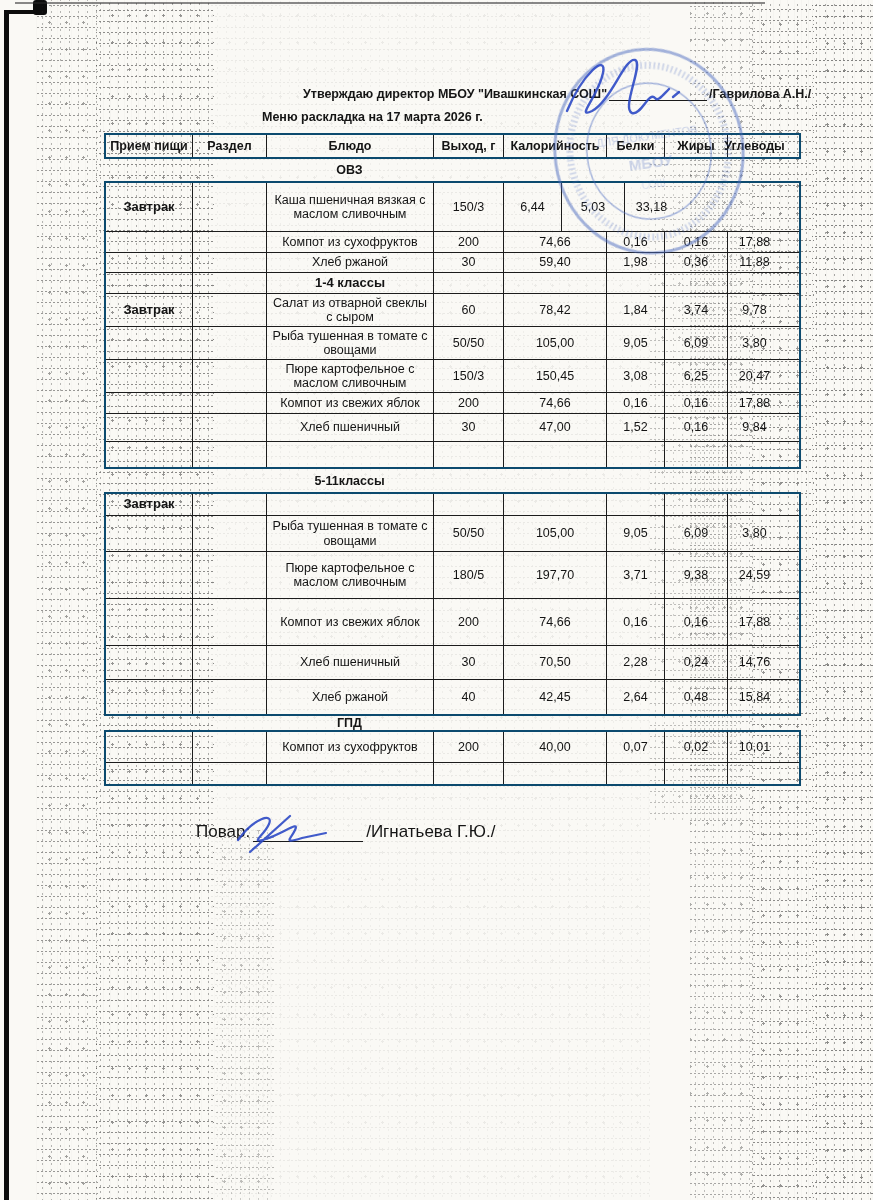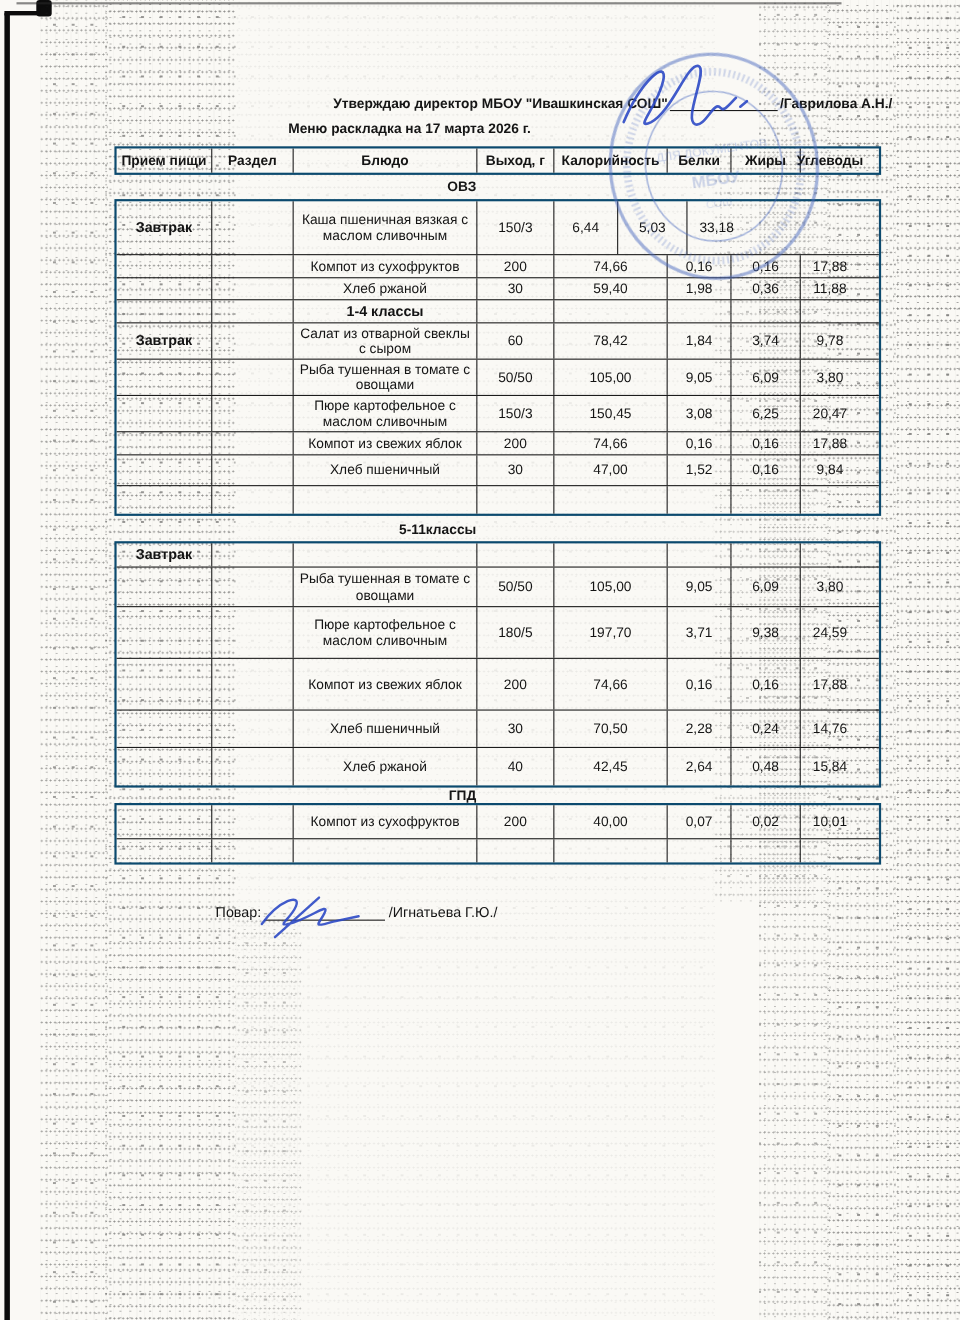--- a/index.html
+++ b/index.html
@@ -47,27 +47,27 @@
   }
   .cell:first-child{border-left:none;}
   .c0{width:86px}.c1{width:74px}.c2{width:167px}.c3{width:70px}
   .c4{width:103px}.c5{width:58px}.c6{width:63px}.c7{width:54px}
   .hrow{display:flex;height:22px;}
   .hcell{font-weight:700;}
   .b{font-weight:700;font-size:13px;}
   .band{position:relative;width:697px;}
   .bandlabel{
     position:absolute;left:162px;width:167px;top:50%;transform:translateY(-50%);
-    font-weight:700;font-size:12.5px;text-align:right;
+    font-weight:700;font-size:12.5px;text-align:center;
   }
 
   
   .cookline{
     position:absolute;left:196px;top:822px;z-index:4;
-    font-size:13px;display:flex;align-items:flex-end;white-space:nowrap;
+    font-size:17px;display:flex;align-items:flex-end;white-space:nowrap;
   }
   .cookline .uline{display:inline-block;width:110px;border-bottom:1.3px solid #1a1a1a;height:13px;margin:0 3px;}
 
   
   .stamp{position:absolute;left:548px;top:40px;z-index:5;opacity:.5;filter:blur(.4px);transform:rotate(-8deg);}
   .sig1{position:absolute;left:545px;top:45px;z-index:6;}
   .sig2{position:absolute;left:222px;top:806px;z-index:6;}
 </style>
 </head>
 <body>

